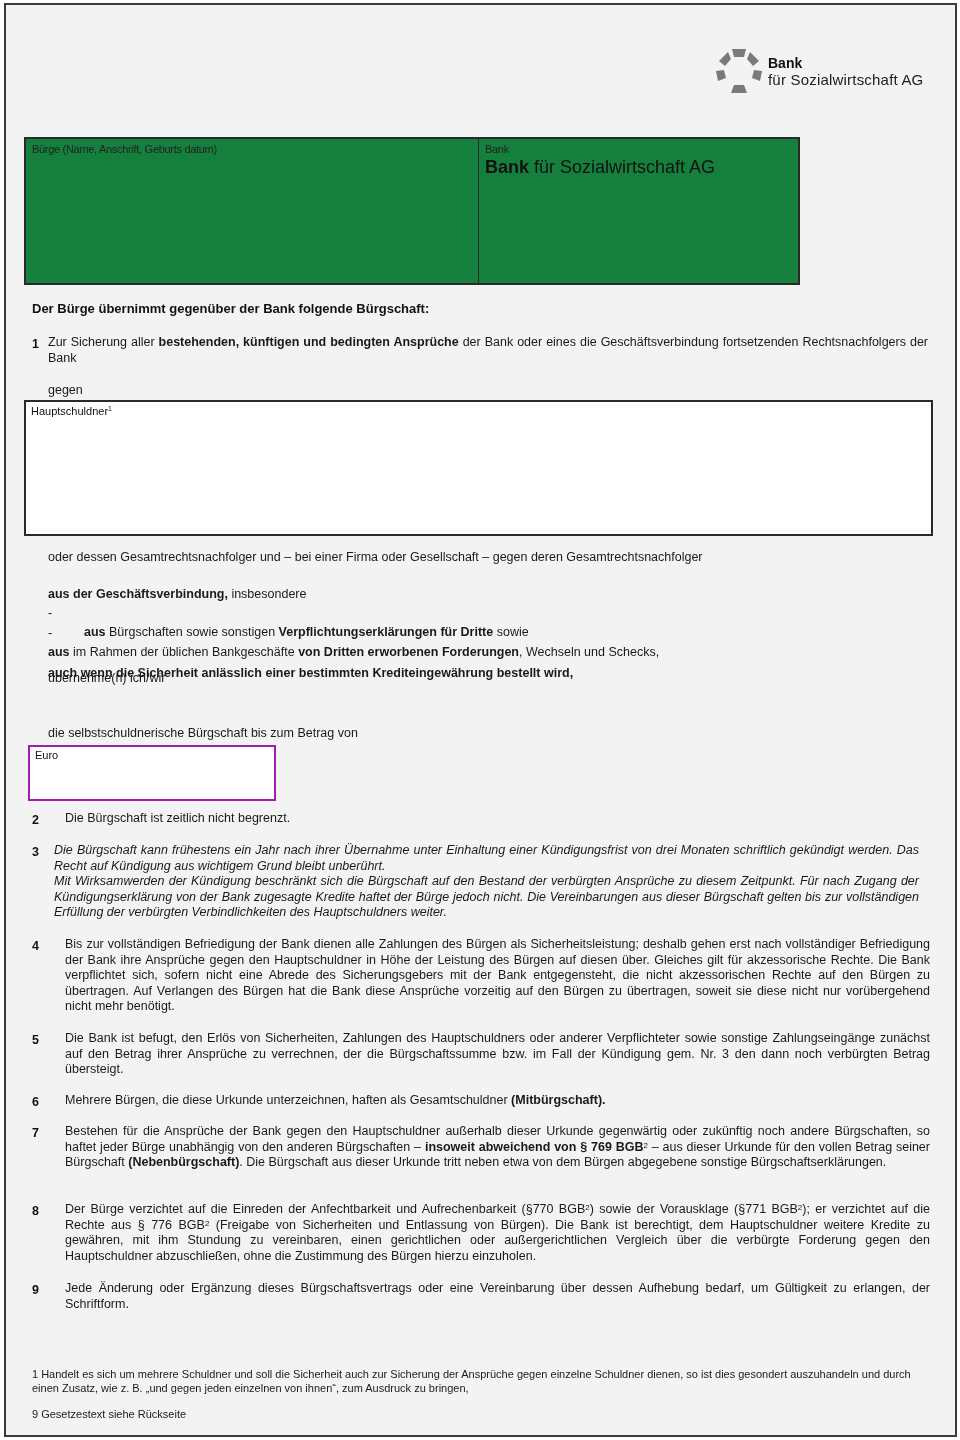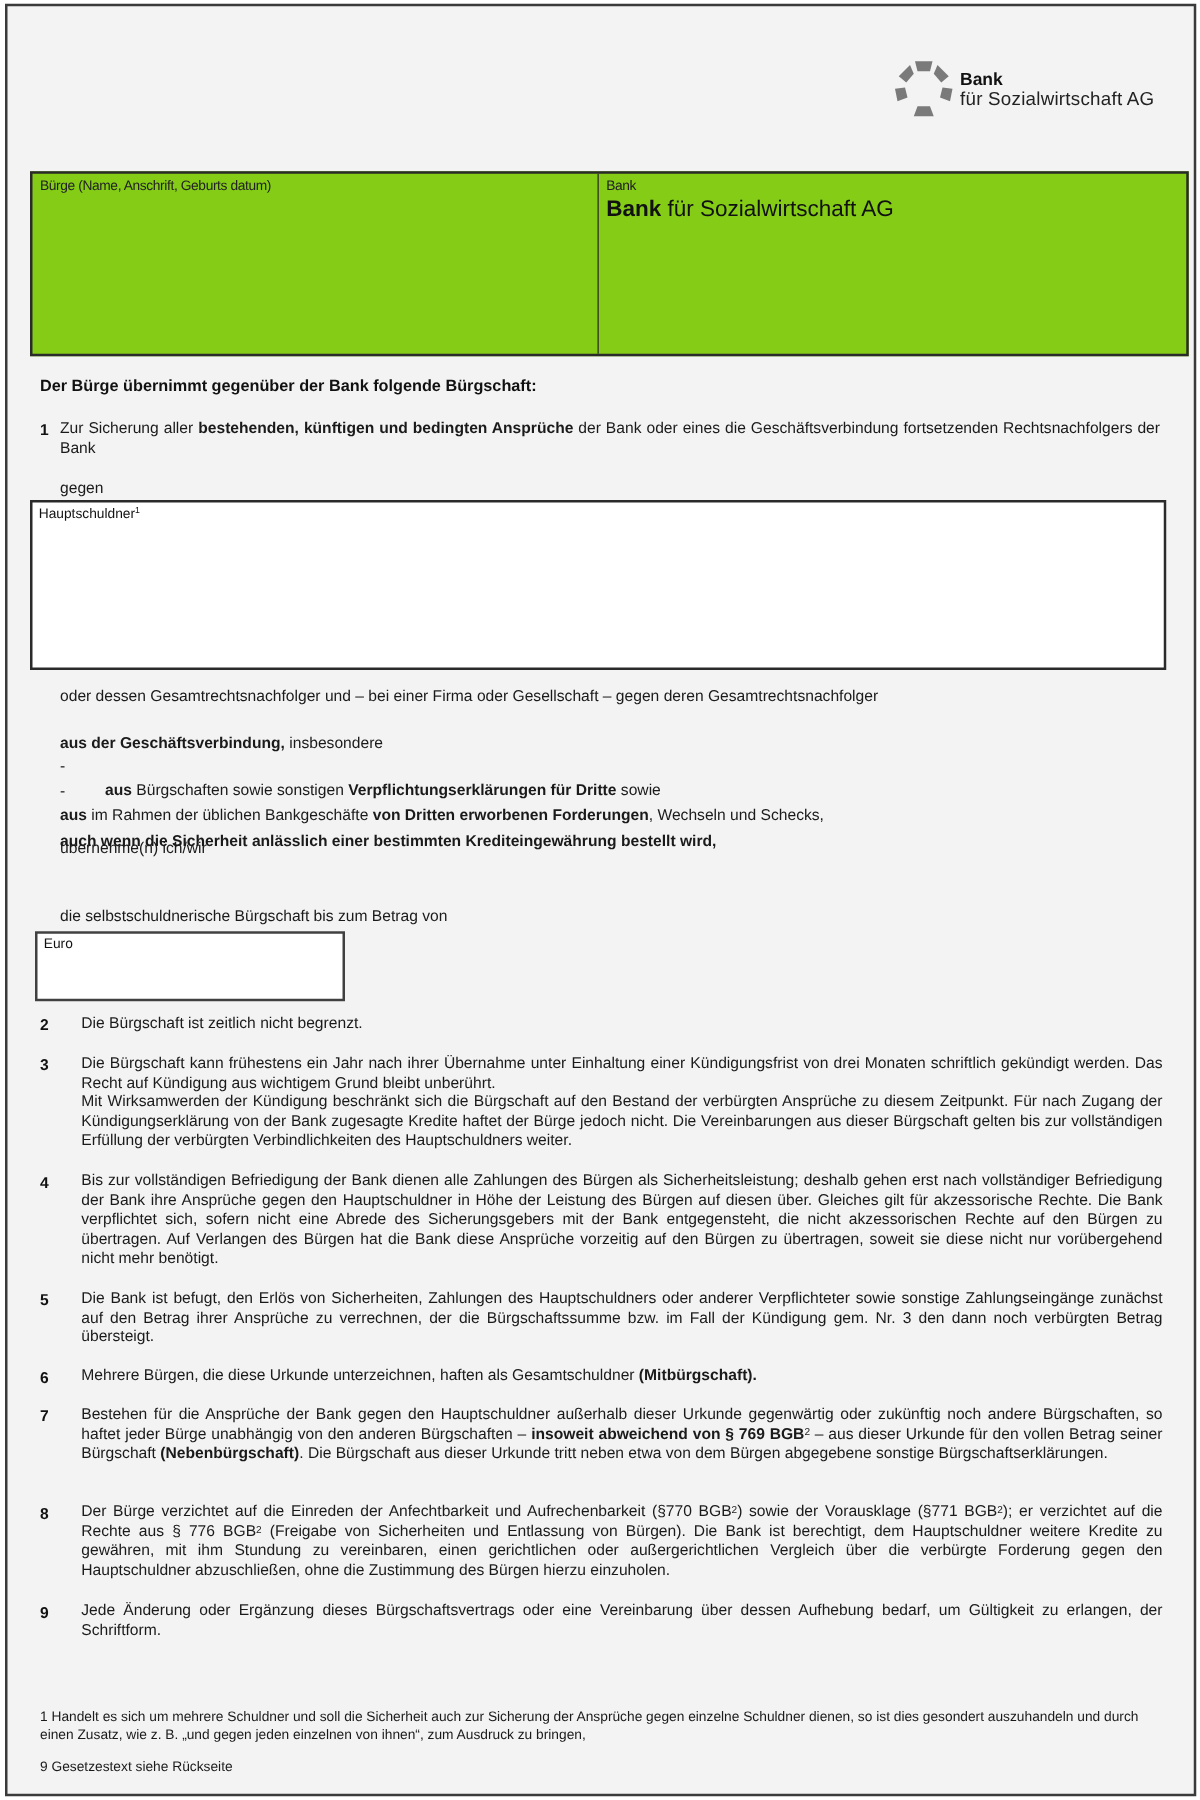--- a/index.html
+++ b/index.html
@@ -14,43 +14,43 @@
       left: 18px; top: 46px; width: 469px; height: 54px;
       background: #fff; border: 2px solid #2a2a2a;
     }
     .title-main { position: absolute; left: 9px; top: 8px; font-size: 27px; font-weight: bold; letter-spacing: -0.3px; }
     .title-sub { position: absolute; left: 185px; top: 17px; font-size: 13px; color: #222; }
     .logo { left: 708px; top: 42px; width: 50px; height: 48px; }
     .logo-text1 { left: 762px; top: 50px; font-size: 14px; font-weight: bold; }
     .logo-text2 { left: 762px; top: 66px; font-size: 15px; color: #222; letter-spacing: 0.2px; }
 
     .partybox {
-      left: 18px; top: 132px; width: 927px; height: 148px;
-      background: #84cc16; border: 2px solid #2a2a2a;
+      left: 18px; top: 132px; width: 776px; height: 148px;
+      background: #15803d; border: 2px solid #2a2a2a;
     }
     .party-left { position: absolute; left: 0; top: 0; width: 453px; height: 100%; border-right: 1.5px solid #2a2a2a; }
     .party-right { position: absolute; left: 453px; top: 0; right: 0; height: 100%; }
     .field-label { position: absolute; left: 6px; top: 4px; font-size: 11px; color: #222; letter-spacing: -0.3px; }
     .bank-name { position: absolute; left: 6px; top: 18px; font-size: 18px; color: #111; }
     .bank-name b { font-weight: bold; }
 
     .intro { left: 26px; top: 296px; font-size: 13px; font-weight: bold; }
     .num { position: absolute; font-weight: bold; font-size: 12.5px; }
     .para { position: absolute; font-size: 12.5px; line-height: 15.6px; text-align: justify; color: #1a1a1a; }
 
     .schuldnerbox {
       left: 18px; top: 395px; width: 909px; height: 136px;
       background: #fff; border: 2px solid #2a2a2a;
     }
     .schuldner-label { position: absolute; left: 5px; top: 3px; font-size: 11px; }
     .schuldner-label sup { font-size: 7px; vertical-align: top; }
 
     .eurobox {
       left: 22px; top: 740px; width: 248px; height: 56px;
-      background: #fff; border: 2px solid #404040;
+      background: #fff; border: 2px solid #a21caf;
     }
     .euro-label { position: absolute; left: 5px; top: 2px; font-size: 11px; }
 
     sup.s { font-size: 8px; vertical-align: top; position: relative; top: -2px; }
     .dash { position: absolute; font-size: 12.5px; }
     .footnote { position: absolute; font-size: 11px; line-height: 13.5px; color: #1a1a1a; }
   </style>
 </head>
 <body>
 
@@ -117,21 +117,21 @@
   <span class="para" style="left:42px; top:721px;">die selbstschuldnerische Bürgschaft bis zum Betrag von</span>
 
   <div class="abs eurobox">
     <span class="euro-label">Euro</span>
   </div>
 
   <span class="num" style="left:26px; top:808px;">2</span>
   <span class="para" style="left:59px; top:806px;">Die Bürgschaft ist zeitlich nicht begrenzt.</span>
 
   <span class="num" style="left:26px; top:840px;">3</span>
-  <div class="para" style="left:59px; top:838px; width:865px;">
+  <div class="para" style="left:48px; top:838px; width:865px;font-style:italic;">
     <div>Die Bürgschaft kann frühestens ein Jahr nach ihrer Übernahme unter Einhaltung einer Kündigungsfrist von drei Monaten schriftlich gekündigt werden. Das Recht auf Kündigung aus wichtigem Grund bleibt unberührt.</div>
     <div>Mit Wirksamwerden der Kündigung beschränkt sich die Bürgschaft auf den Bestand der verbürgten Ansprüche zu diesem Zeitpunkt. Für nach Zugang der Kündigungserklärung von der Bank zugesagte Kredite haftet der Bürge jedoch nicht. Die Vereinbarungen aus dieser Bürgschaft gelten bis zur vollständigen Erfüllung der verbürgten Verbindlichkeiten des Hauptschuldners weiter.</div>
   </div>
 
   <span class="num" style="left:26px; top:934px;">4</span>
   <div class="para" style="left:59px; top:932px; width:865px;">Bis zur vollständigen Befriedigung der Bank dienen alle Zahlungen des Bürgen als Sicherheitsleistung; deshalb gehen erst nach vollständiger Befriedigung der Bank ihre Ansprüche gegen den Hauptschuldner in Höhe der Leistung des Bürgen auf diesen über. Gleiches gilt für akzessorische Rechte. Die Bank verpflichtet sich, sofern nicht eine Abrede des Sicherungsgebers mit der Bank entgegensteht, die nicht akzessorischen Rechte auf den Bürgen zu übertragen. Auf Verlangen des Bürgen hat die Bank diese Ansprüche vorzeitig auf den Bürgen zu übertragen, soweit sie diese nicht nur vorübergehend nicht mehr benötigt.</div>
 
   <span class="num" style="left:26px; top:1028px;">5</span>
   <div class="para" style="left:59px; top:1026px; width:865px;">Die Bank ist befugt, den Erlös von Sicherheiten, Zahlungen des Hauptschuldners oder anderer Verpflichteter sowie sonstige Zahlungseingänge zunächst auf den Betrag ihrer Ansprüche zu verrechnen, der die Bürgschaftssumme bzw. im Fall der Kündigung gem. Nr. 3 den dann noch verbürgten Betrag übersteigt.</div>
 

